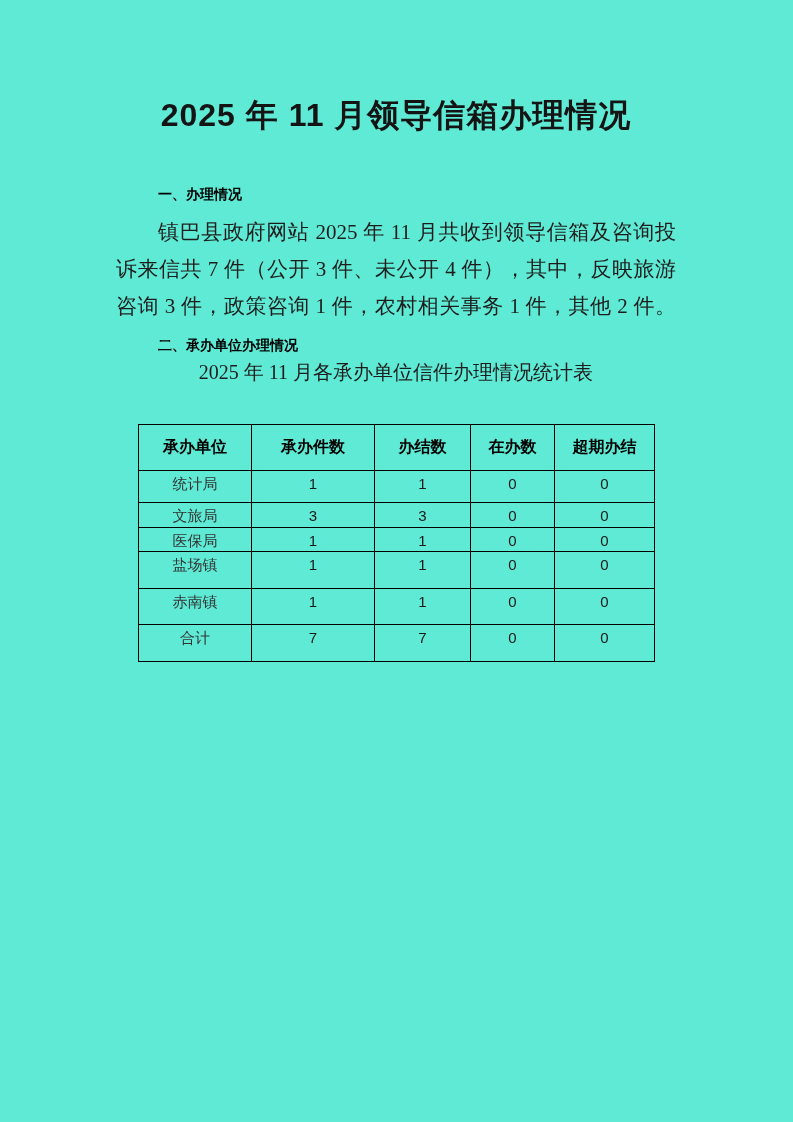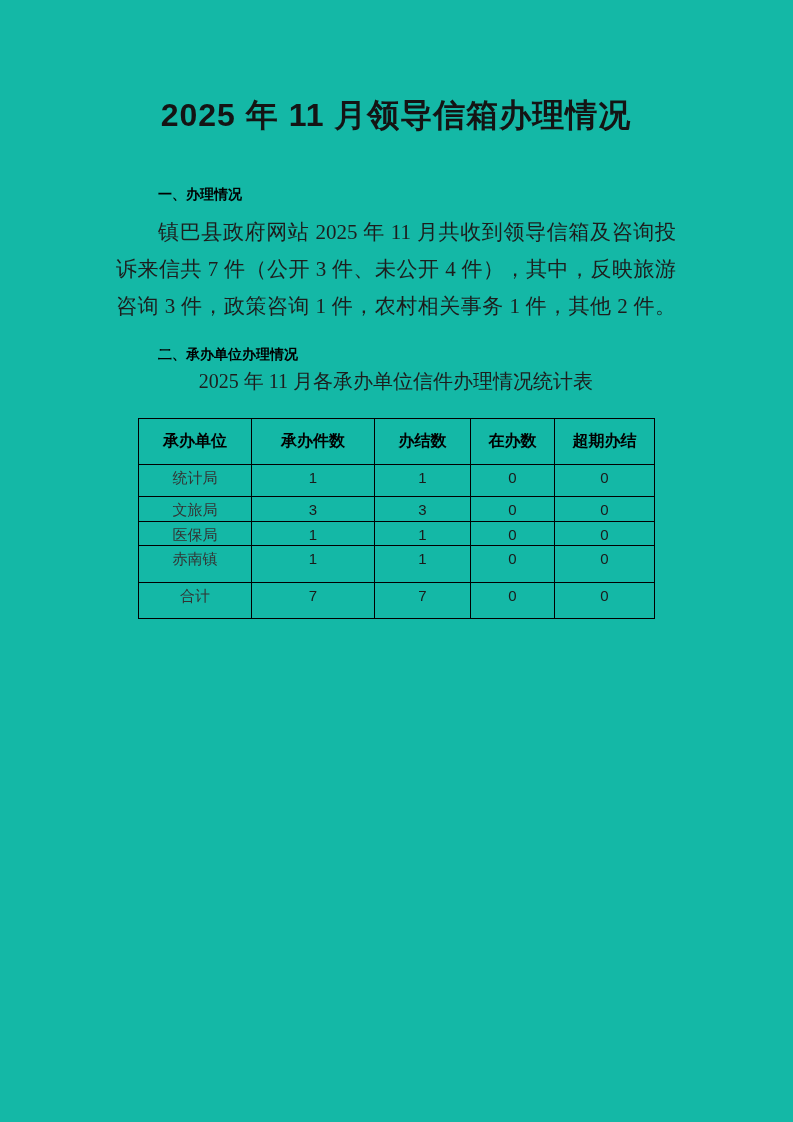--- a/index.html
+++ b/index.html
@@ -1,19 +1,19 @@
 <!DOCTYPE html>
 <html><head>
 <meta charset="utf-8">
 <style>
   * { margin:0; padding:0; box-sizing:border-box; }
   html,body { background:#fff; }
   .page {
     width:793px; height:1122px;
-    background:#14b8a6;
+    background:#5eead4;
     font-family:"Liberation Serif", serif;
     position:relative;
     padding:0 117px 0 116px;
     overflow:hidden;
   }
   .doc-title {
     margin-top:92px;
     font-family:"Liberation Sans", sans-serif;
     font-weight:600;
     font-size:32px;
@@ -26,40 +26,40 @@
   .sec-heading {
     font-family:"Liberation Sans", sans-serif;
     font-weight:700;
     font-size:14px;
     line-height:26px;
     color:#000000;
     padding-left:42px;
     white-space:nowrap;
   }
   .sec-heading.first { margin-top:43px; }
-  .sec-heading.second { margin-top:16px; }
+  .sec-heading.second { margin-top:7px; }
   .body-para { margin-top:7px; }
   .para-line {
     font-size:21px;
     line-height:37px;
     color:#1d1d1d;
     text-align:justify;
     text-align-last:justify;
   }
   .para-line.indent { text-indent:42px; }
   .table-caption {
     margin-top:0;
     font-size:20px;
     line-height:28px;
     text-align:center;
     color:#1d1d1d;
     white-space:nowrap;
   }
   table.stats {
-    margin-top:23px;
+    margin-top:38px;
     margin-left:22px;
     width:516px;
     border-collapse:collapse;
     table-layout:fixed;
   }
   table.stats col.c1 { width:113px; }
   table.stats col.c2 { width:123px; }
   table.stats col.c3 { width:96px; }
   table.stats col.c4 { width:84px; }
   table.stats col.c5 { width:100px; }
@@ -147,20 +147,27 @@
         <td class="num">0</td>
       </tr>
       <tr>
         <td class="unit">医保局</td>
         <td class="num">1</td>
         <td class="num">1</td>
         <td class="num">0</td>
         <td class="num">0</td>
       </tr>
       <tr>
+        <td class="unit">盐场镇</td>
+        <td class="num">1</td>
+        <td class="num">1</td>
+        <td class="num">0</td>
+        <td class="num">0</td>
+      </tr>
+      <tr>
         <td class="unit">赤南镇</td>
         <td class="num">1</td>
         <td class="num">1</td>
         <td class="num">0</td>
         <td class="num">0</td>
       </tr>
       <tr>
         <td class="unit">合计</td>
         <td class="num">7</td>
         <td class="num">7</td>

